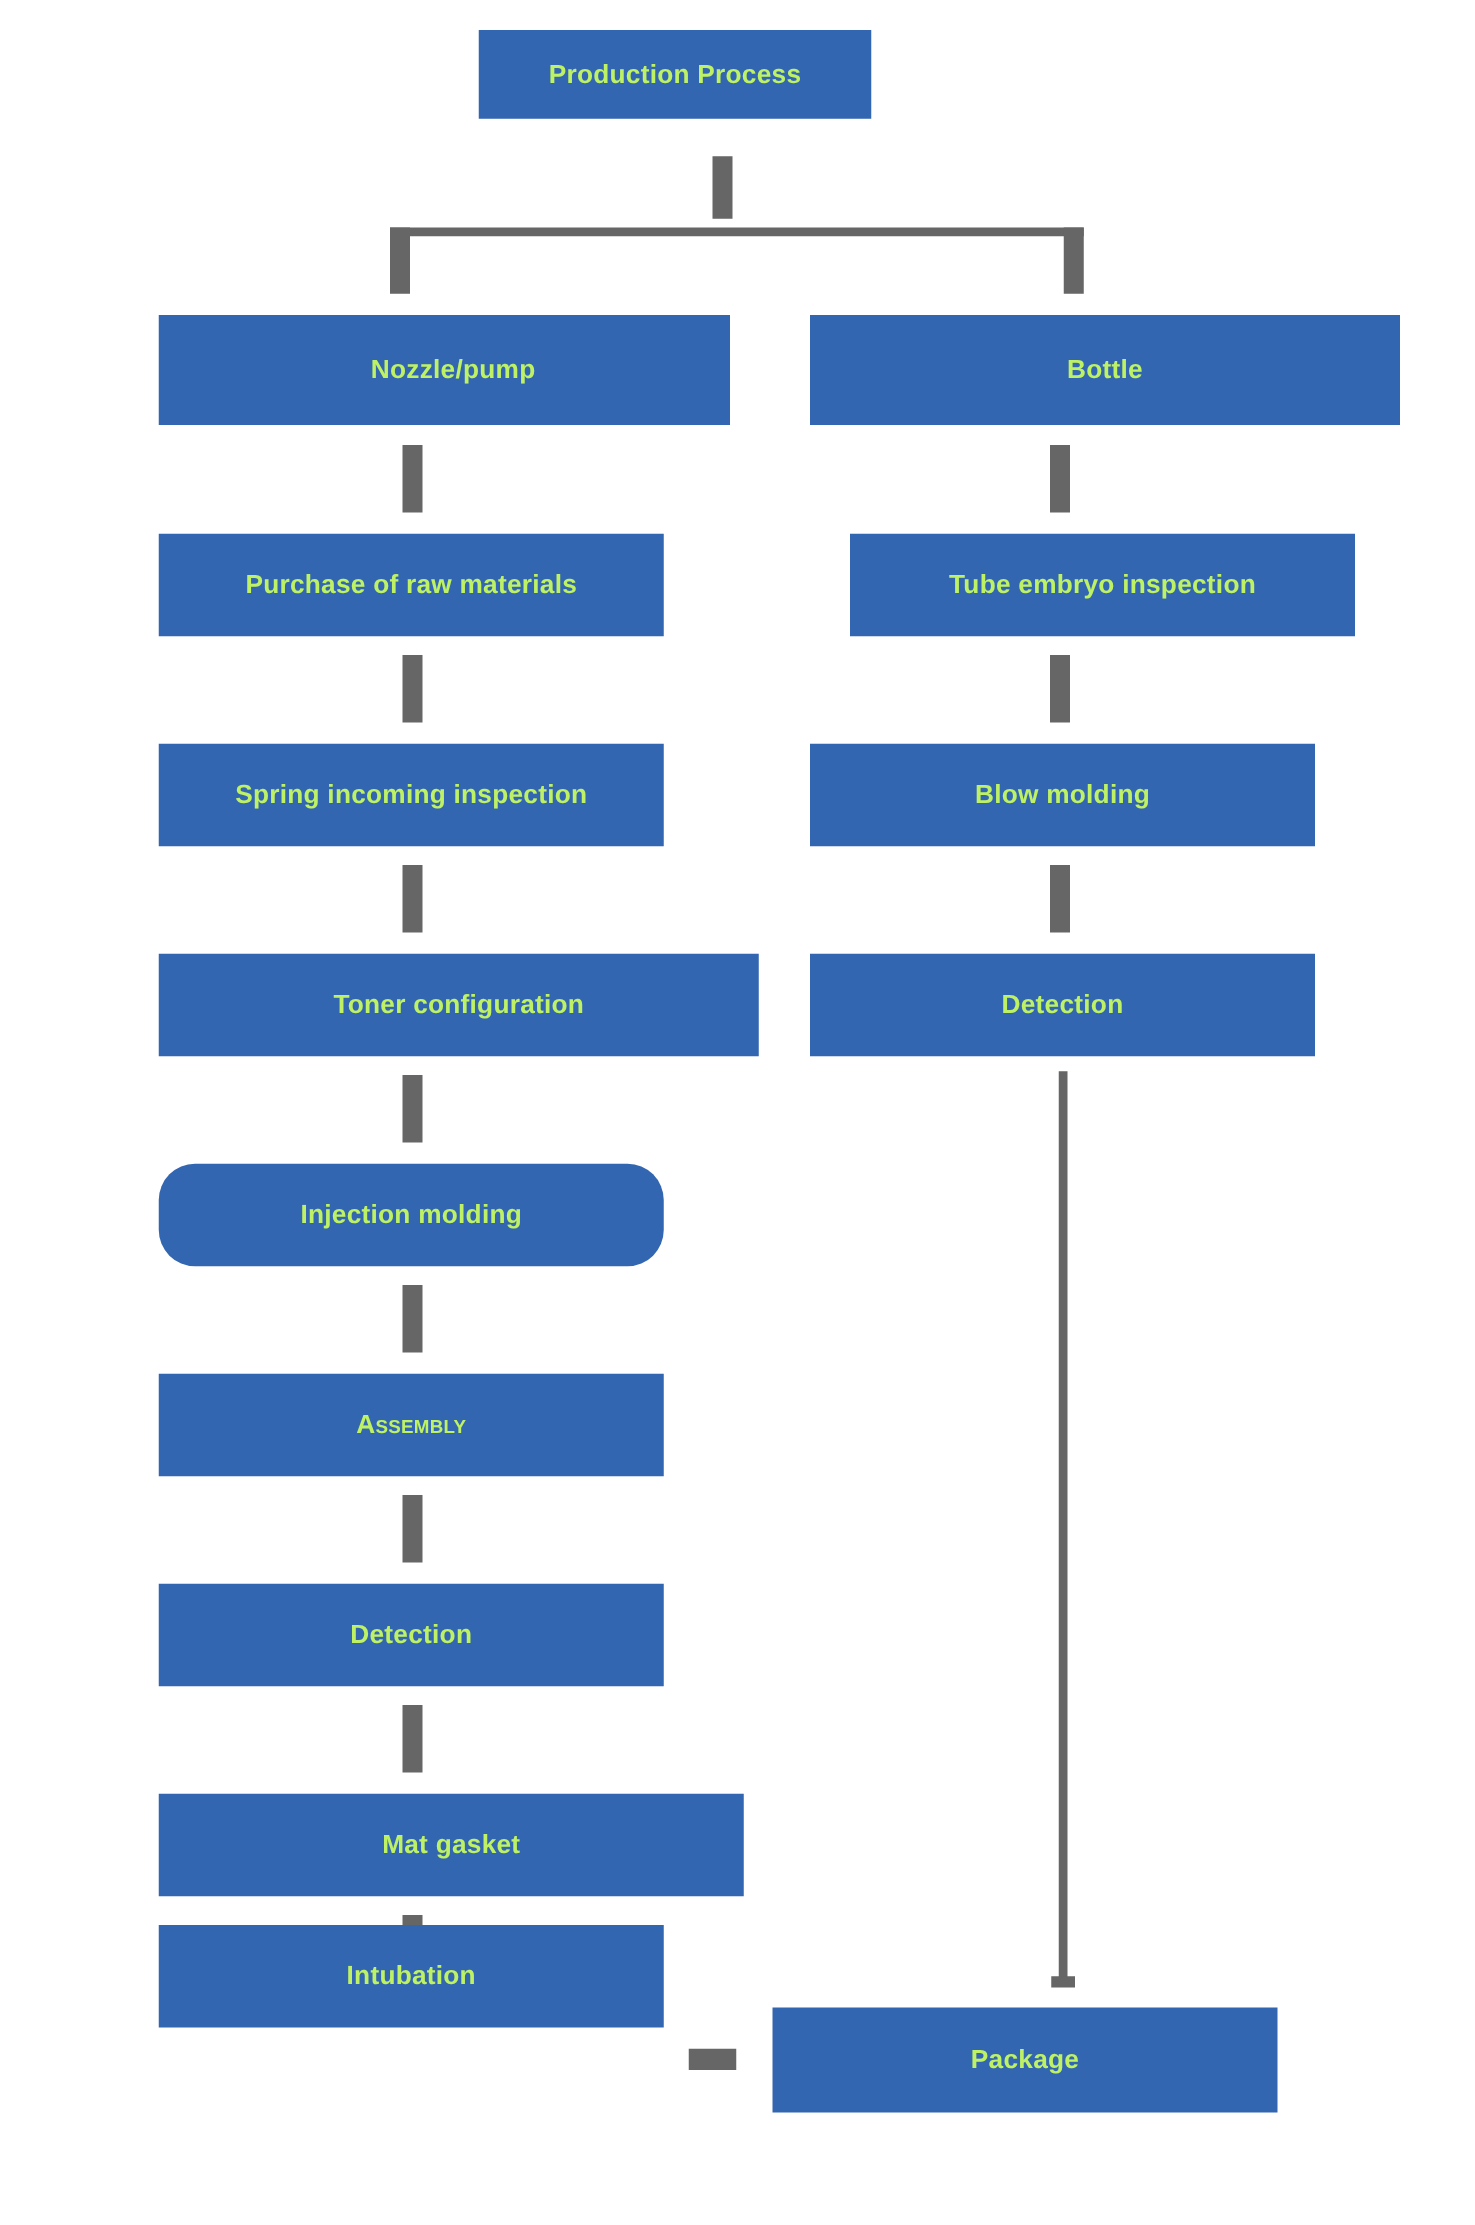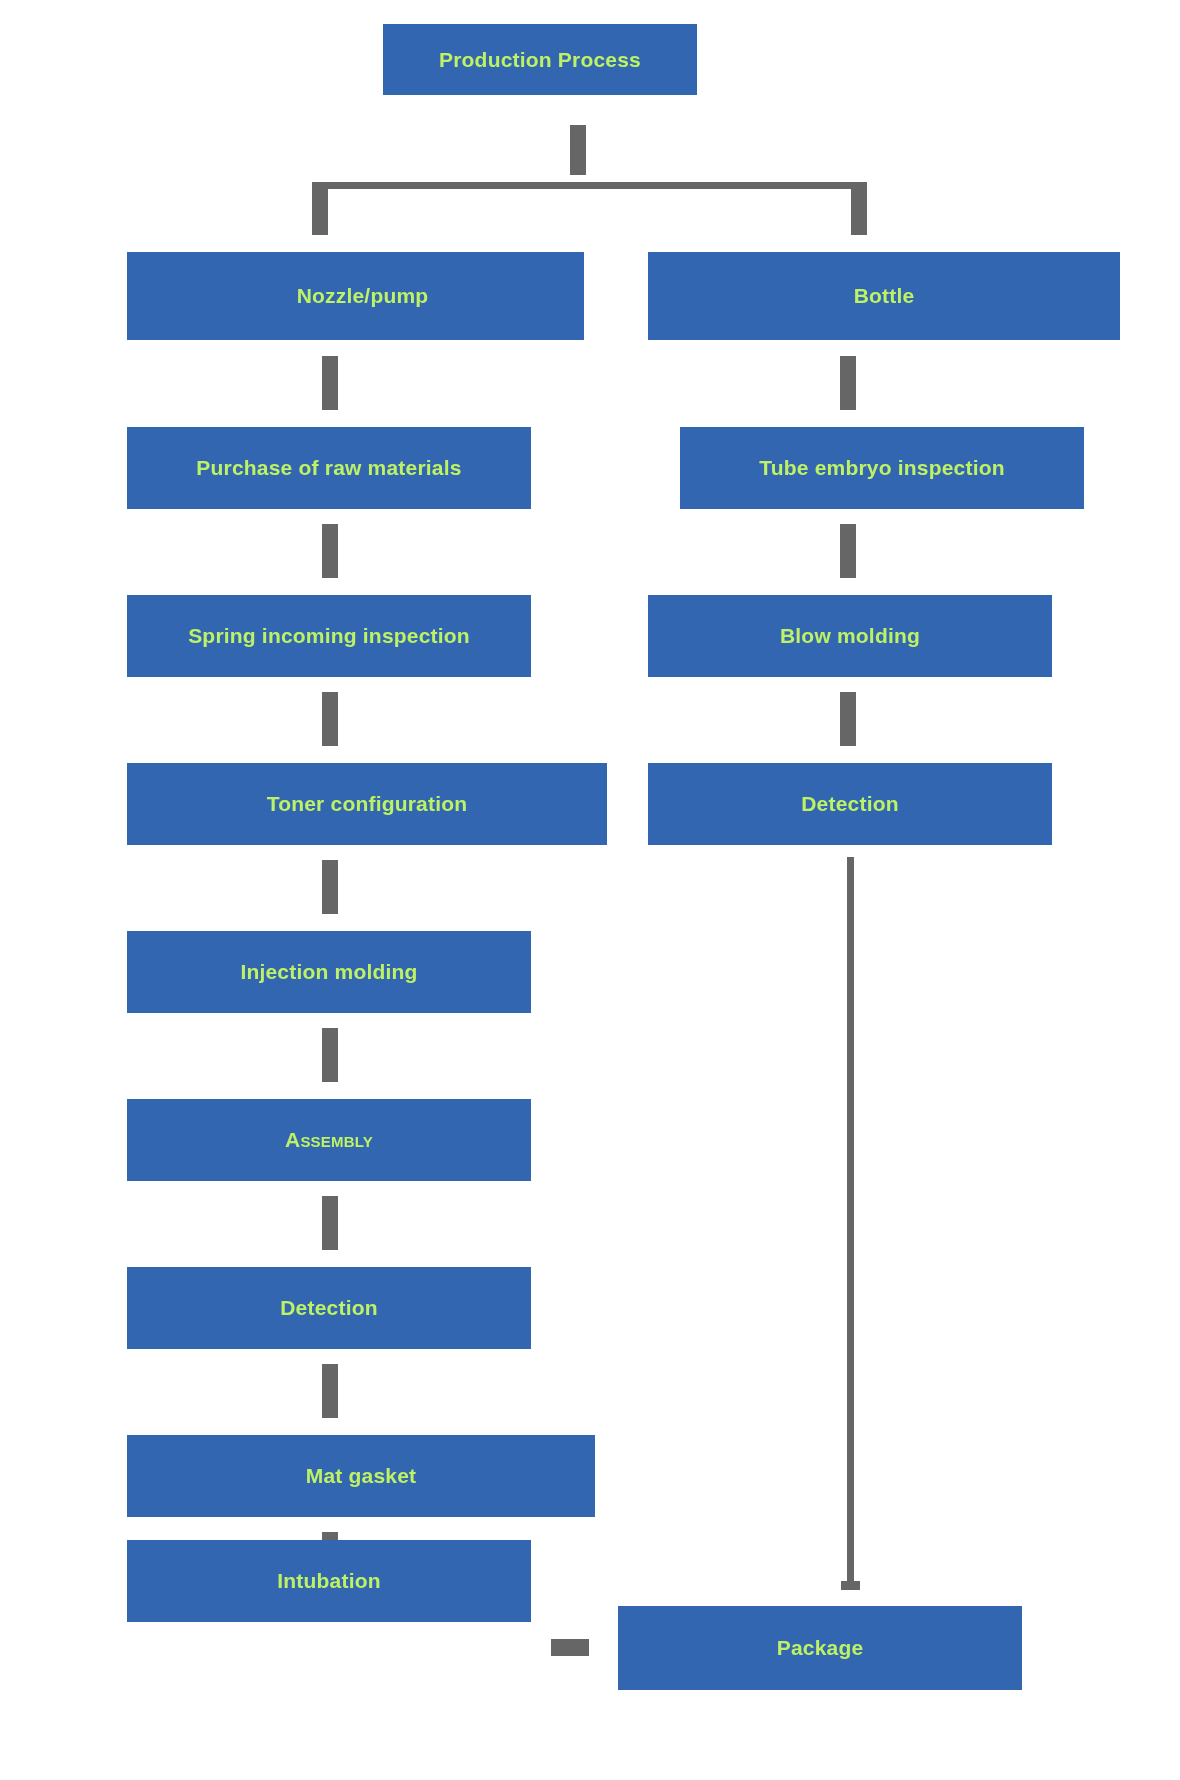--- a/index.html
+++ b/index.html
@@ -90,21 +90,21 @@
   <div class="node" style="left:127px;top:595px;width:404px;height:82px;">
     <span>Spring incoming inspection</span>
   </div>
   <div class="vstub" style="left:322px;top:692px;height:54px;"></div>
 
   <div class="node" style="left:127px;top:763px;width:480px;height:82px;">
     <span>Toner configuration</span>
   </div>
   <div class="vstub" style="left:322px;top:860px;height:54px;"></div>
 
-  <div class="node" style="left:127px;top:931px;width:404px;height:82px;">
+  <div class="node" style="left:127px;top:931px;width:404px;height:82px;border-radius:29px;">
     <span>Injection molding</span>
   </div>
   <div class="vstub" style="left:322px;top:1028px;height:54px;"></div>
 
   <div class="node" style="left:127px;top:1099px;width:404px;height:82px;font-variant:small-caps;">
     <span>Assembly</span>
   </div>
   <div class="vstub" style="left:322px;top:1196px;height:54px;"></div>
 
   <div class="node" style="left:127px;top:1267px;width:404px;height:82px;">

